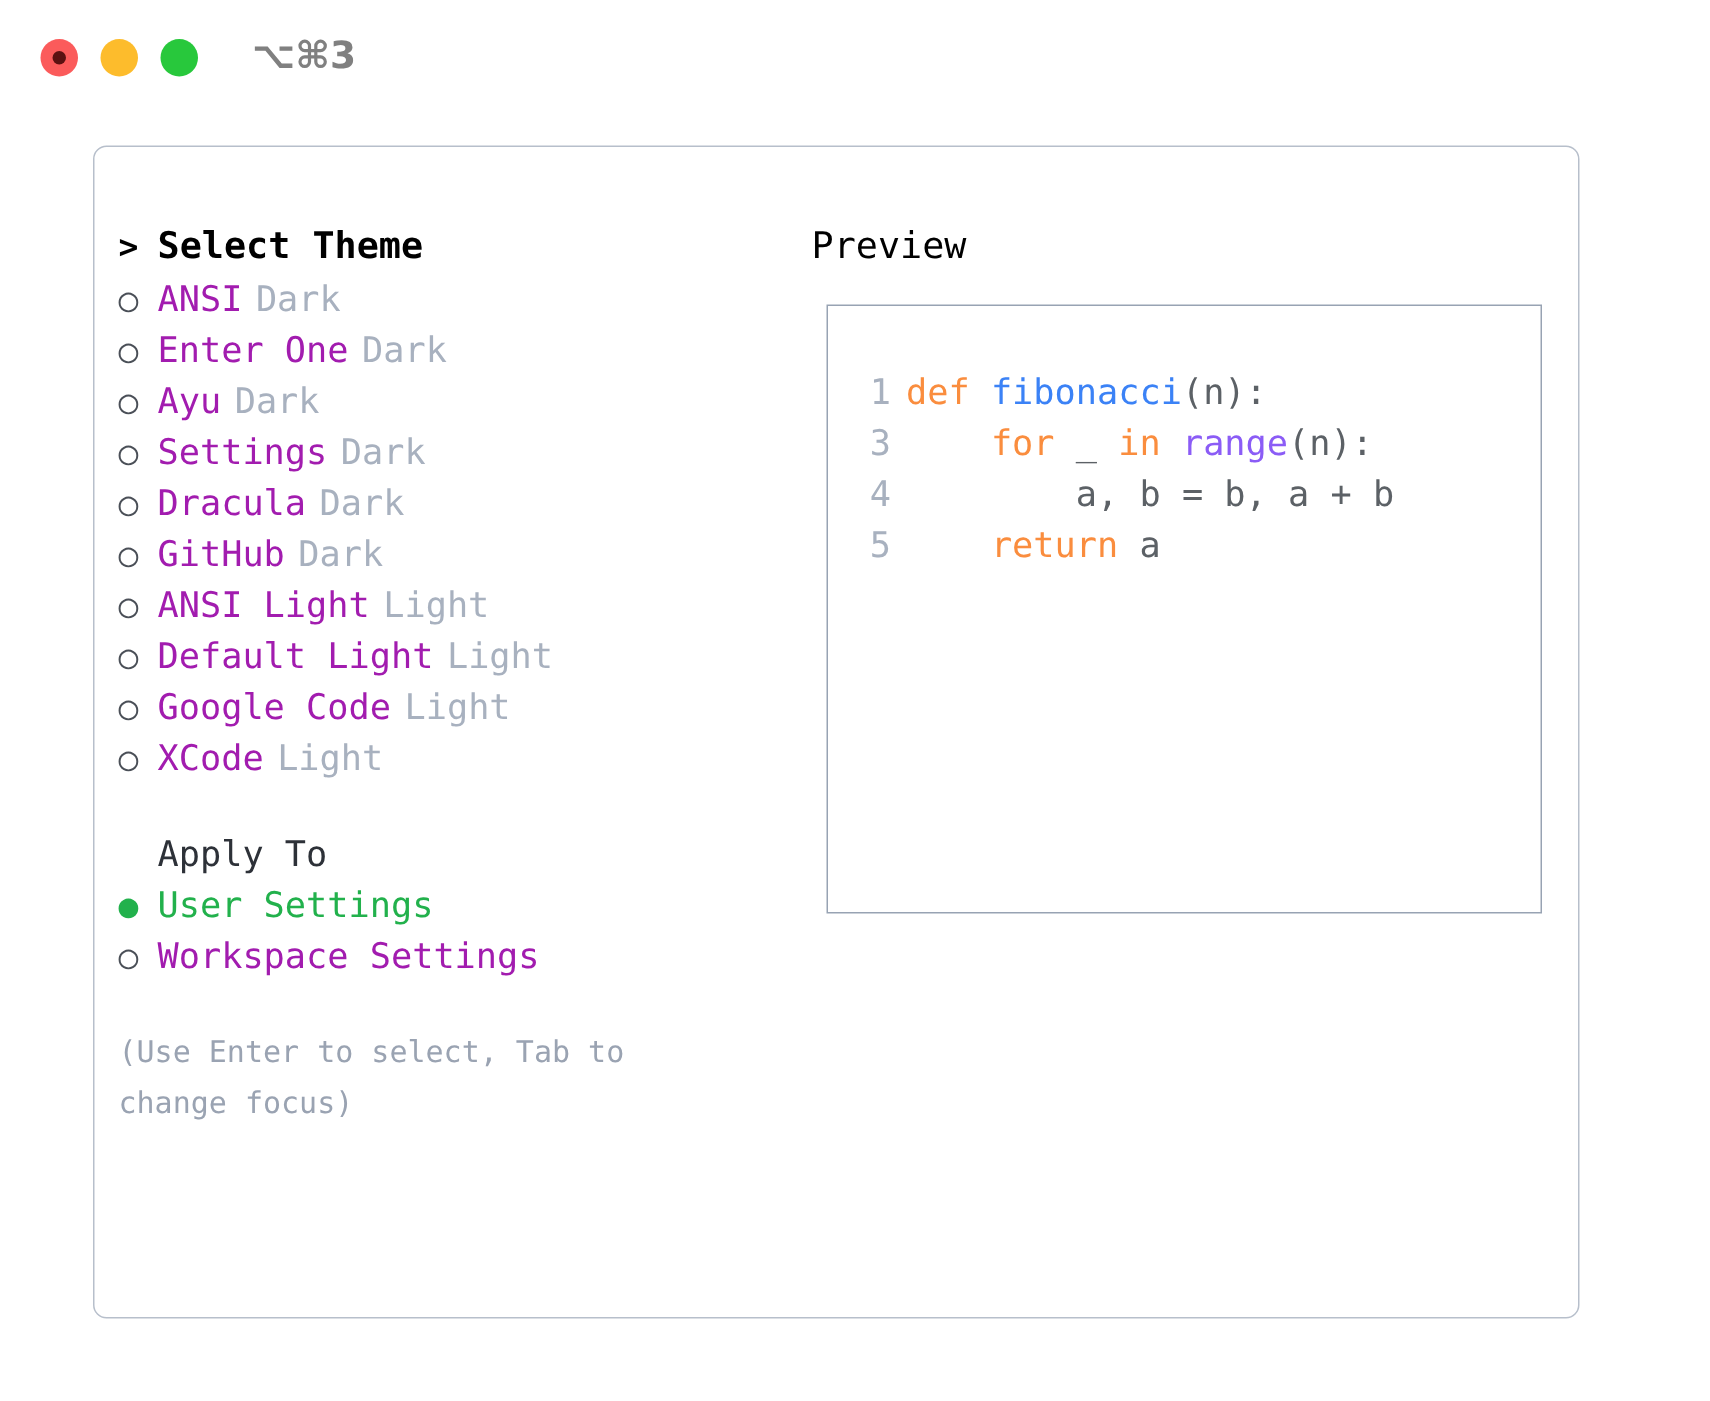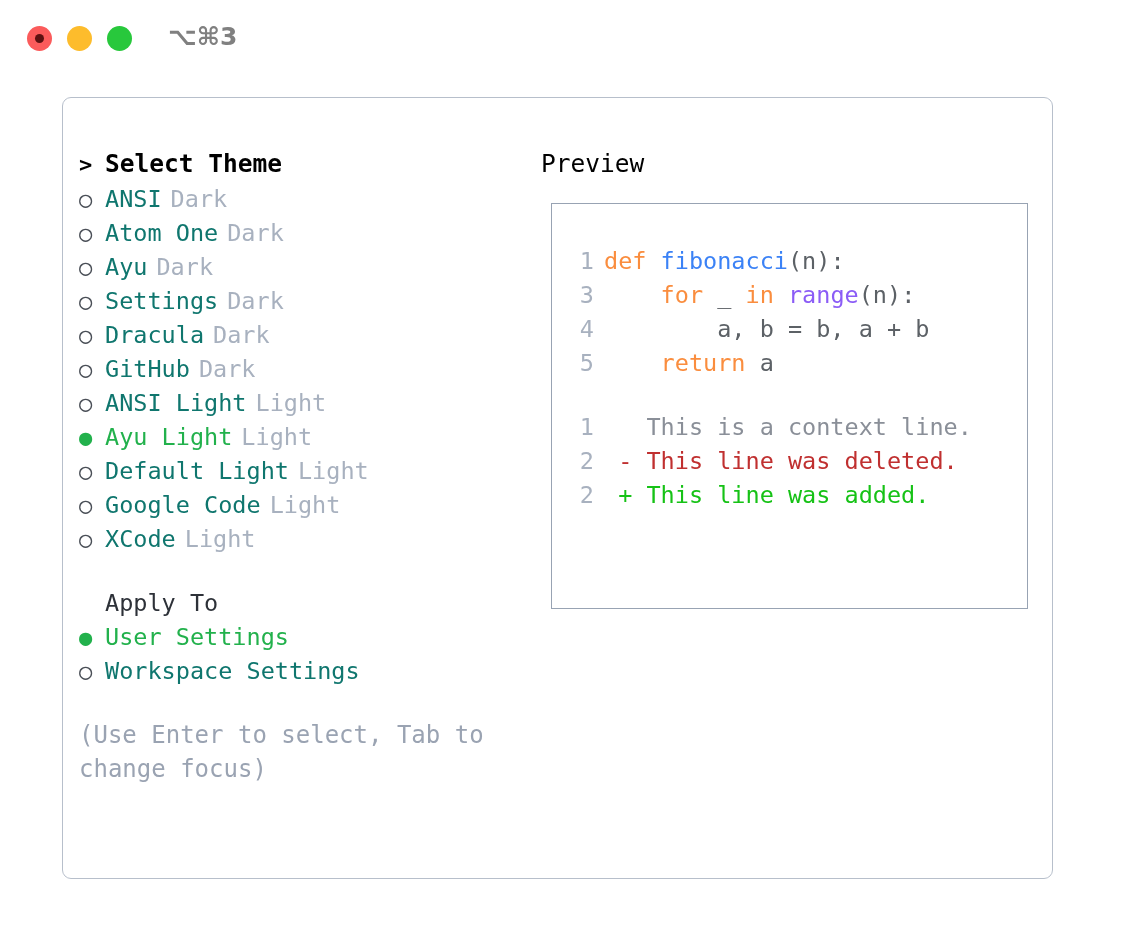--- a/index.html
+++ b/index.html
@@ -91,21 +91,21 @@
   }
   .marker {
     display: inline-block;
     width: 26px;
     text-align: left;
     font-size: 22px;
     color: #4a4f57;
   }
   .marker.sel { color: #22b14c; }
   .marker.blank { color: transparent; }
-  .label { color: #0f766e; }
+  .label { color: #a21caf; }
   .label.sel { color: #22b14c; }
   .tag {
     color: #a8b1bf;
     margin-left: 9px;
   }
   #select-theme-header {
     font-weight: bold;
     color: #000000;
     font-size: 24.5px;
     height: 36px;
@@ -114,21 +114,21 @@
   #select-theme-header .marker { color: #000000; font-weight: bold; }
   .section-head {
     color: #2d3138;
     font-size: 23.5px;
     height: 34px;
     line-height: 34px;
   }
   .spacer-lg { height: 30px; }
   #hint {
     margin-top: 30px;
-    font-size: 24px;
+    font-size: 20px;
     line-height: 34px;
     color: #9aa3b2;
     width: 420px;
   }
 
   
   #right-col {
     position: absolute;
     left: 478px;
     top: 48px;
@@ -193,27 +193,26 @@
   <div id="panel">
 
     <div id="left-col">
 
       <div class="row" id="select-theme-header">
         <span class="marker">&gt;</span><span>Select Theme</span>
       </div>
 
       <div id="theme-items">
           <div class="row"><span class="marker">○</span><span class="label">ANSI</span><span class="tag">Dark</span></div>
-          <div class="row"><span class="marker">○</span><span class="label">Atom One</span><span class="tag">Dark</span></div>
+          <div class="row"><span class="marker">○</span><span class="label">Enter One</span><span class="tag">Dark</span></div>
           <div class="row"><span class="marker">○</span><span class="label">Ayu</span><span class="tag">Dark</span></div>
           <div class="row"><span class="marker">○</span><span class="label">Settings</span><span class="tag">Dark</span></div>
           <div class="row"><span class="marker">○</span><span class="label">Dracula</span><span class="tag">Dark</span></div>
           <div class="row"><span class="marker">○</span><span class="label">GitHub</span><span class="tag">Dark</span></div>
           <div class="row"><span class="marker">○</span><span class="label">ANSI Light</span><span class="tag">Light</span></div>
-          <div class="row"><span class="marker sel">●</span><span class="label sel">Ayu Light</span><span class="tag">Light</span></div>
           <div class="row"><span class="marker">○</span><span class="label">Default Light</span><span class="tag">Light</span></div>
           <div class="row"><span class="marker">○</span><span class="label">Google Code</span><span class="tag">Light</span></div>
           <div class="row"><span class="marker">○</span><span class="label">XCode</span><span class="tag">Light</span></div>
         </div>
 
       <div class="spacer-lg"></div>
 
       <div class="row section-head">
         <span class="marker blank">○</span><span>Apply To</span>
       </div>
@@ -234,23 +233,18 @@
       <div id="preview-title">Preview</div>
       <div id="code-box">
         <div id="code-inner">
           <div id="code-lines">
               <div class="code-line"><span class="ln">1</span><span class="k-kw">def </span><span class="k-fn">fibonacci</span><span class="k-txt">(n):</span></div>
               <div class="code-line"><span class="ln">3</span><span class="k-txt">    </span><span class="k-kw">for</span><span class="k-txt"> _ </span><span class="k-kw">in</span><span class="k-txt"> </span><span class="k-bi">range</span><span class="k-txt">(n):</span></div>
               <div class="code-line"><span class="ln">4</span><span class="k-txt">        a, b = b, a + b</span></div>
               <div class="code-line"><span class="ln">5</span><span class="k-txt">    </span><span class="k-kw">return</span><span class="k-txt"> a</span></div>
             </div>
           <div class="code-gap"></div>
-          <div id="diff-lines">
-              <div class="code-line"><span class="ln">1</span><span class="k-ctx">   This is a context line.</span></div>
-              <div class="code-line"><span class="ln">2</span><span class="k-del"> - This line was deleted.</span></div>
-              <div class="code-line"><span class="ln">2</span><span class="k-add"> + This line was added.</span></div>
-            </div>
         </div>
       </div>
     </div>
 
   </div>
 </div>
 
 </body></html>

